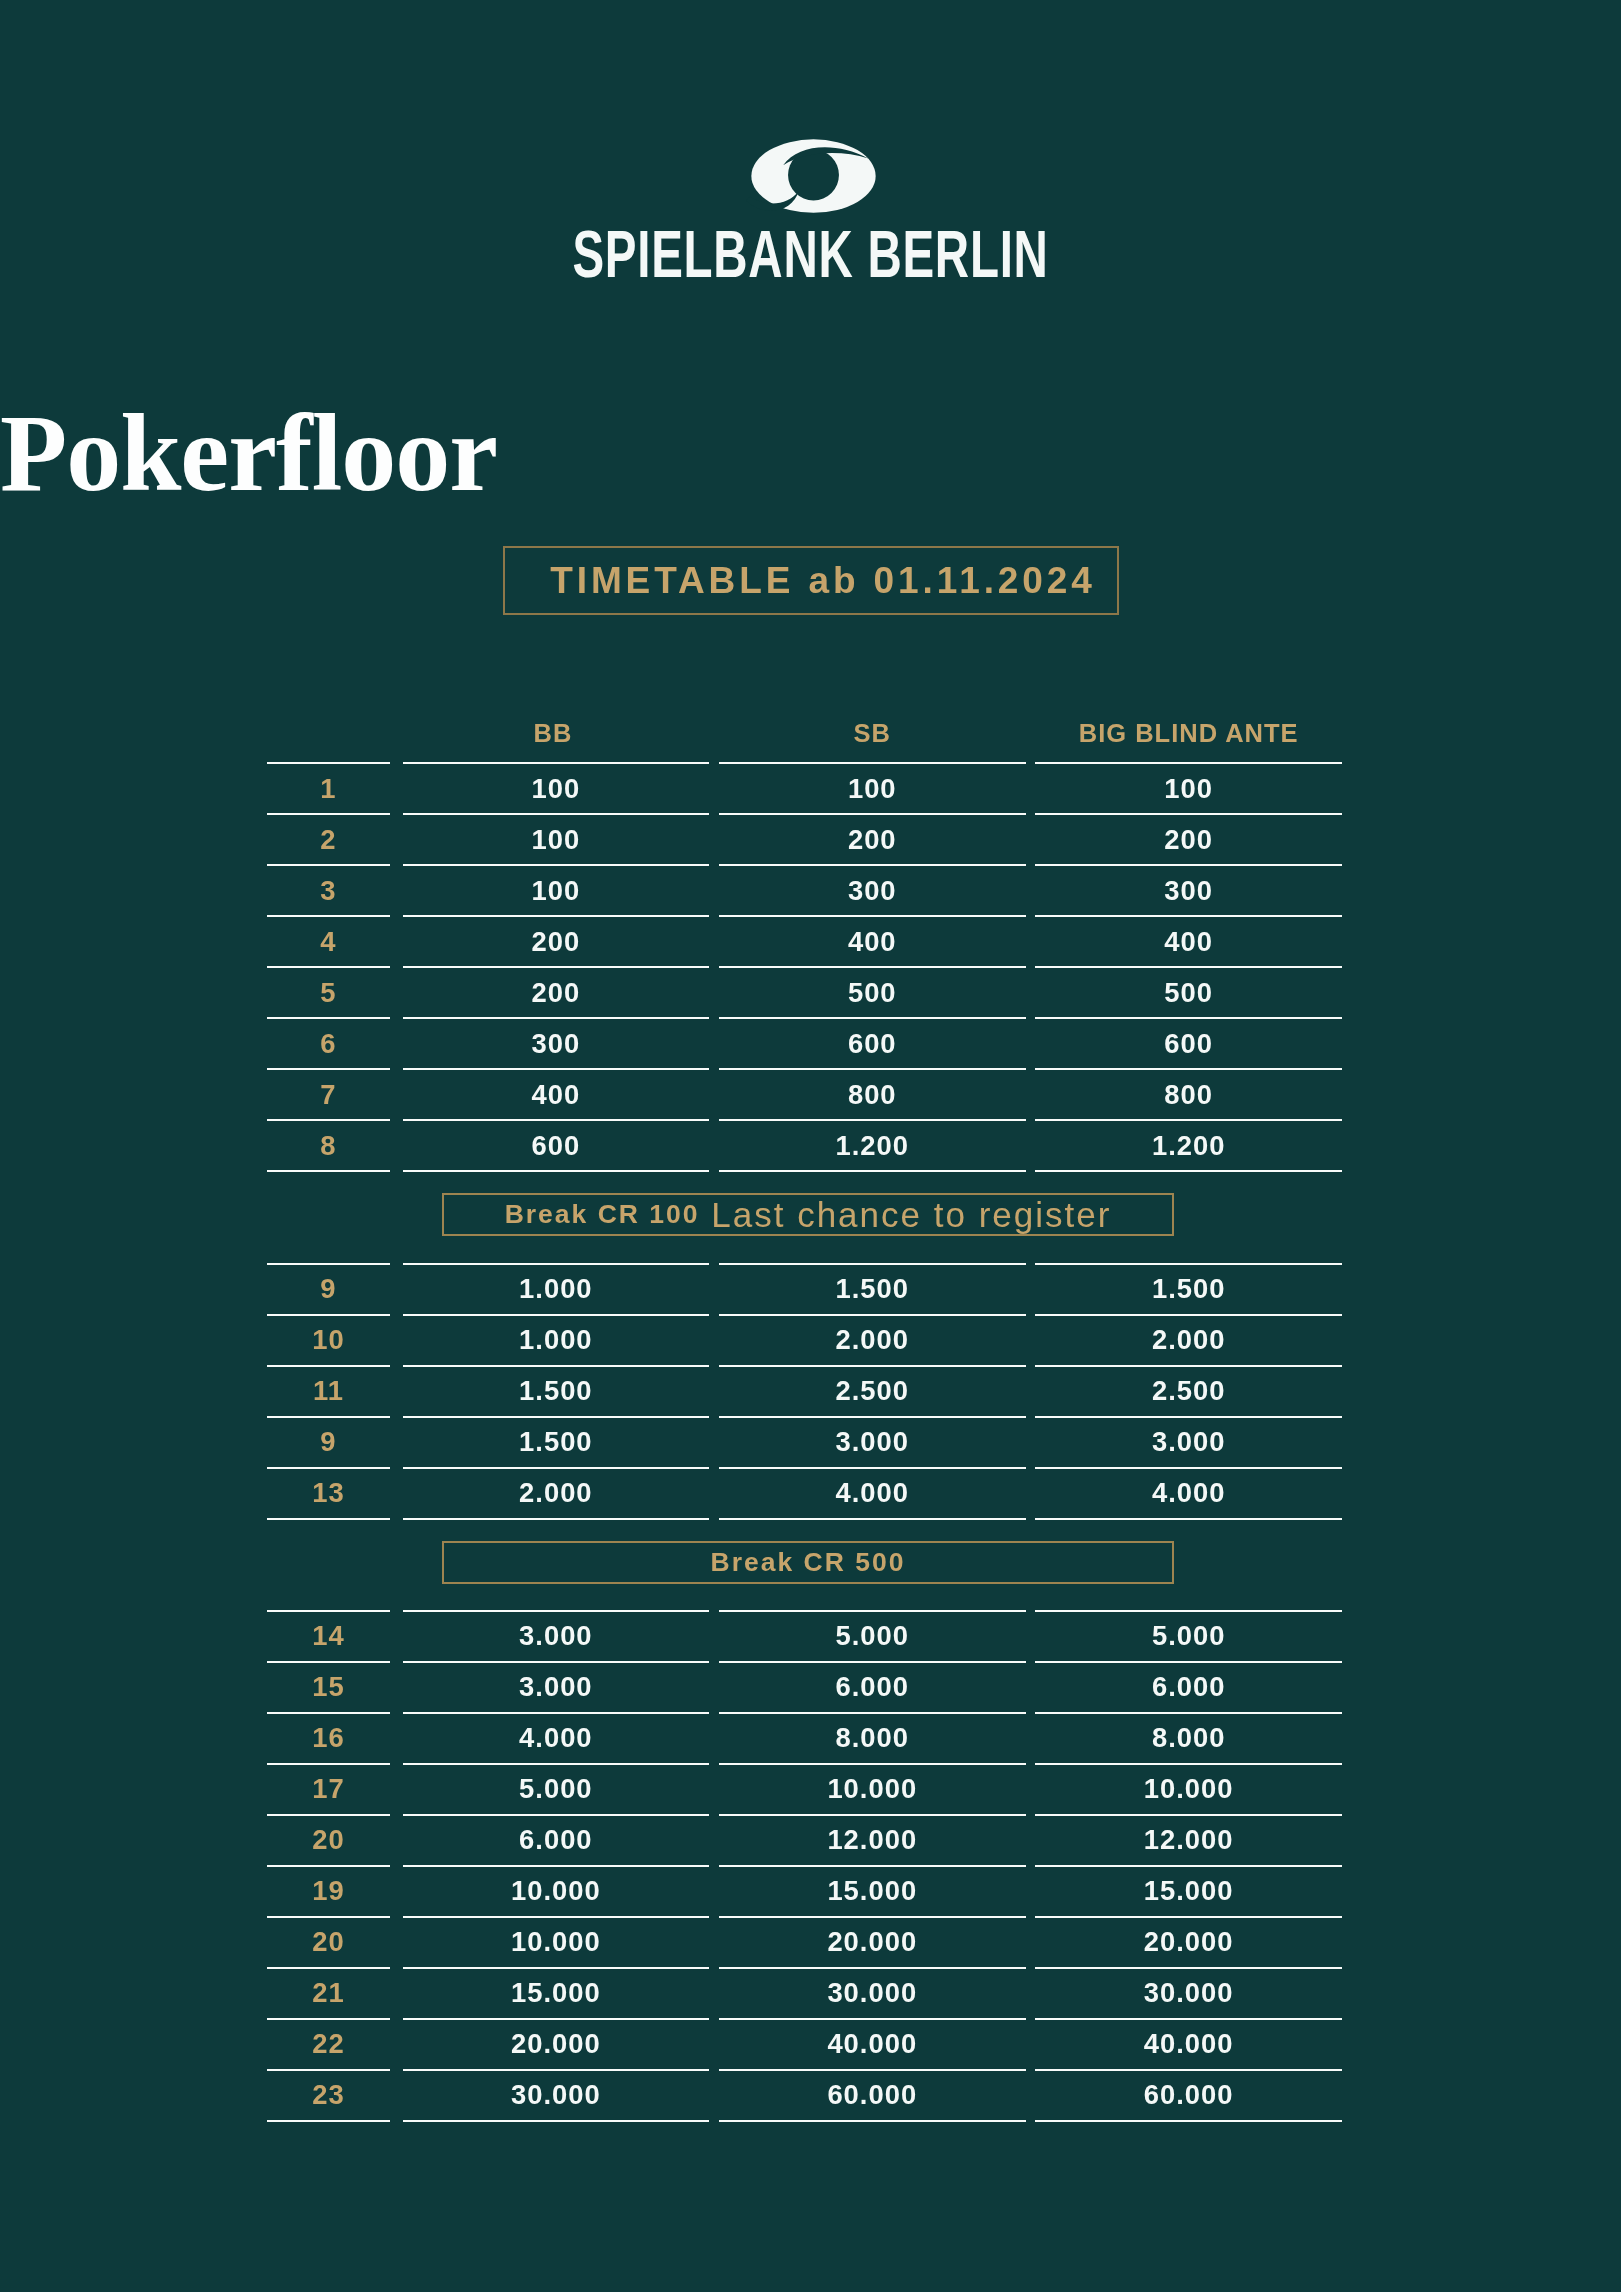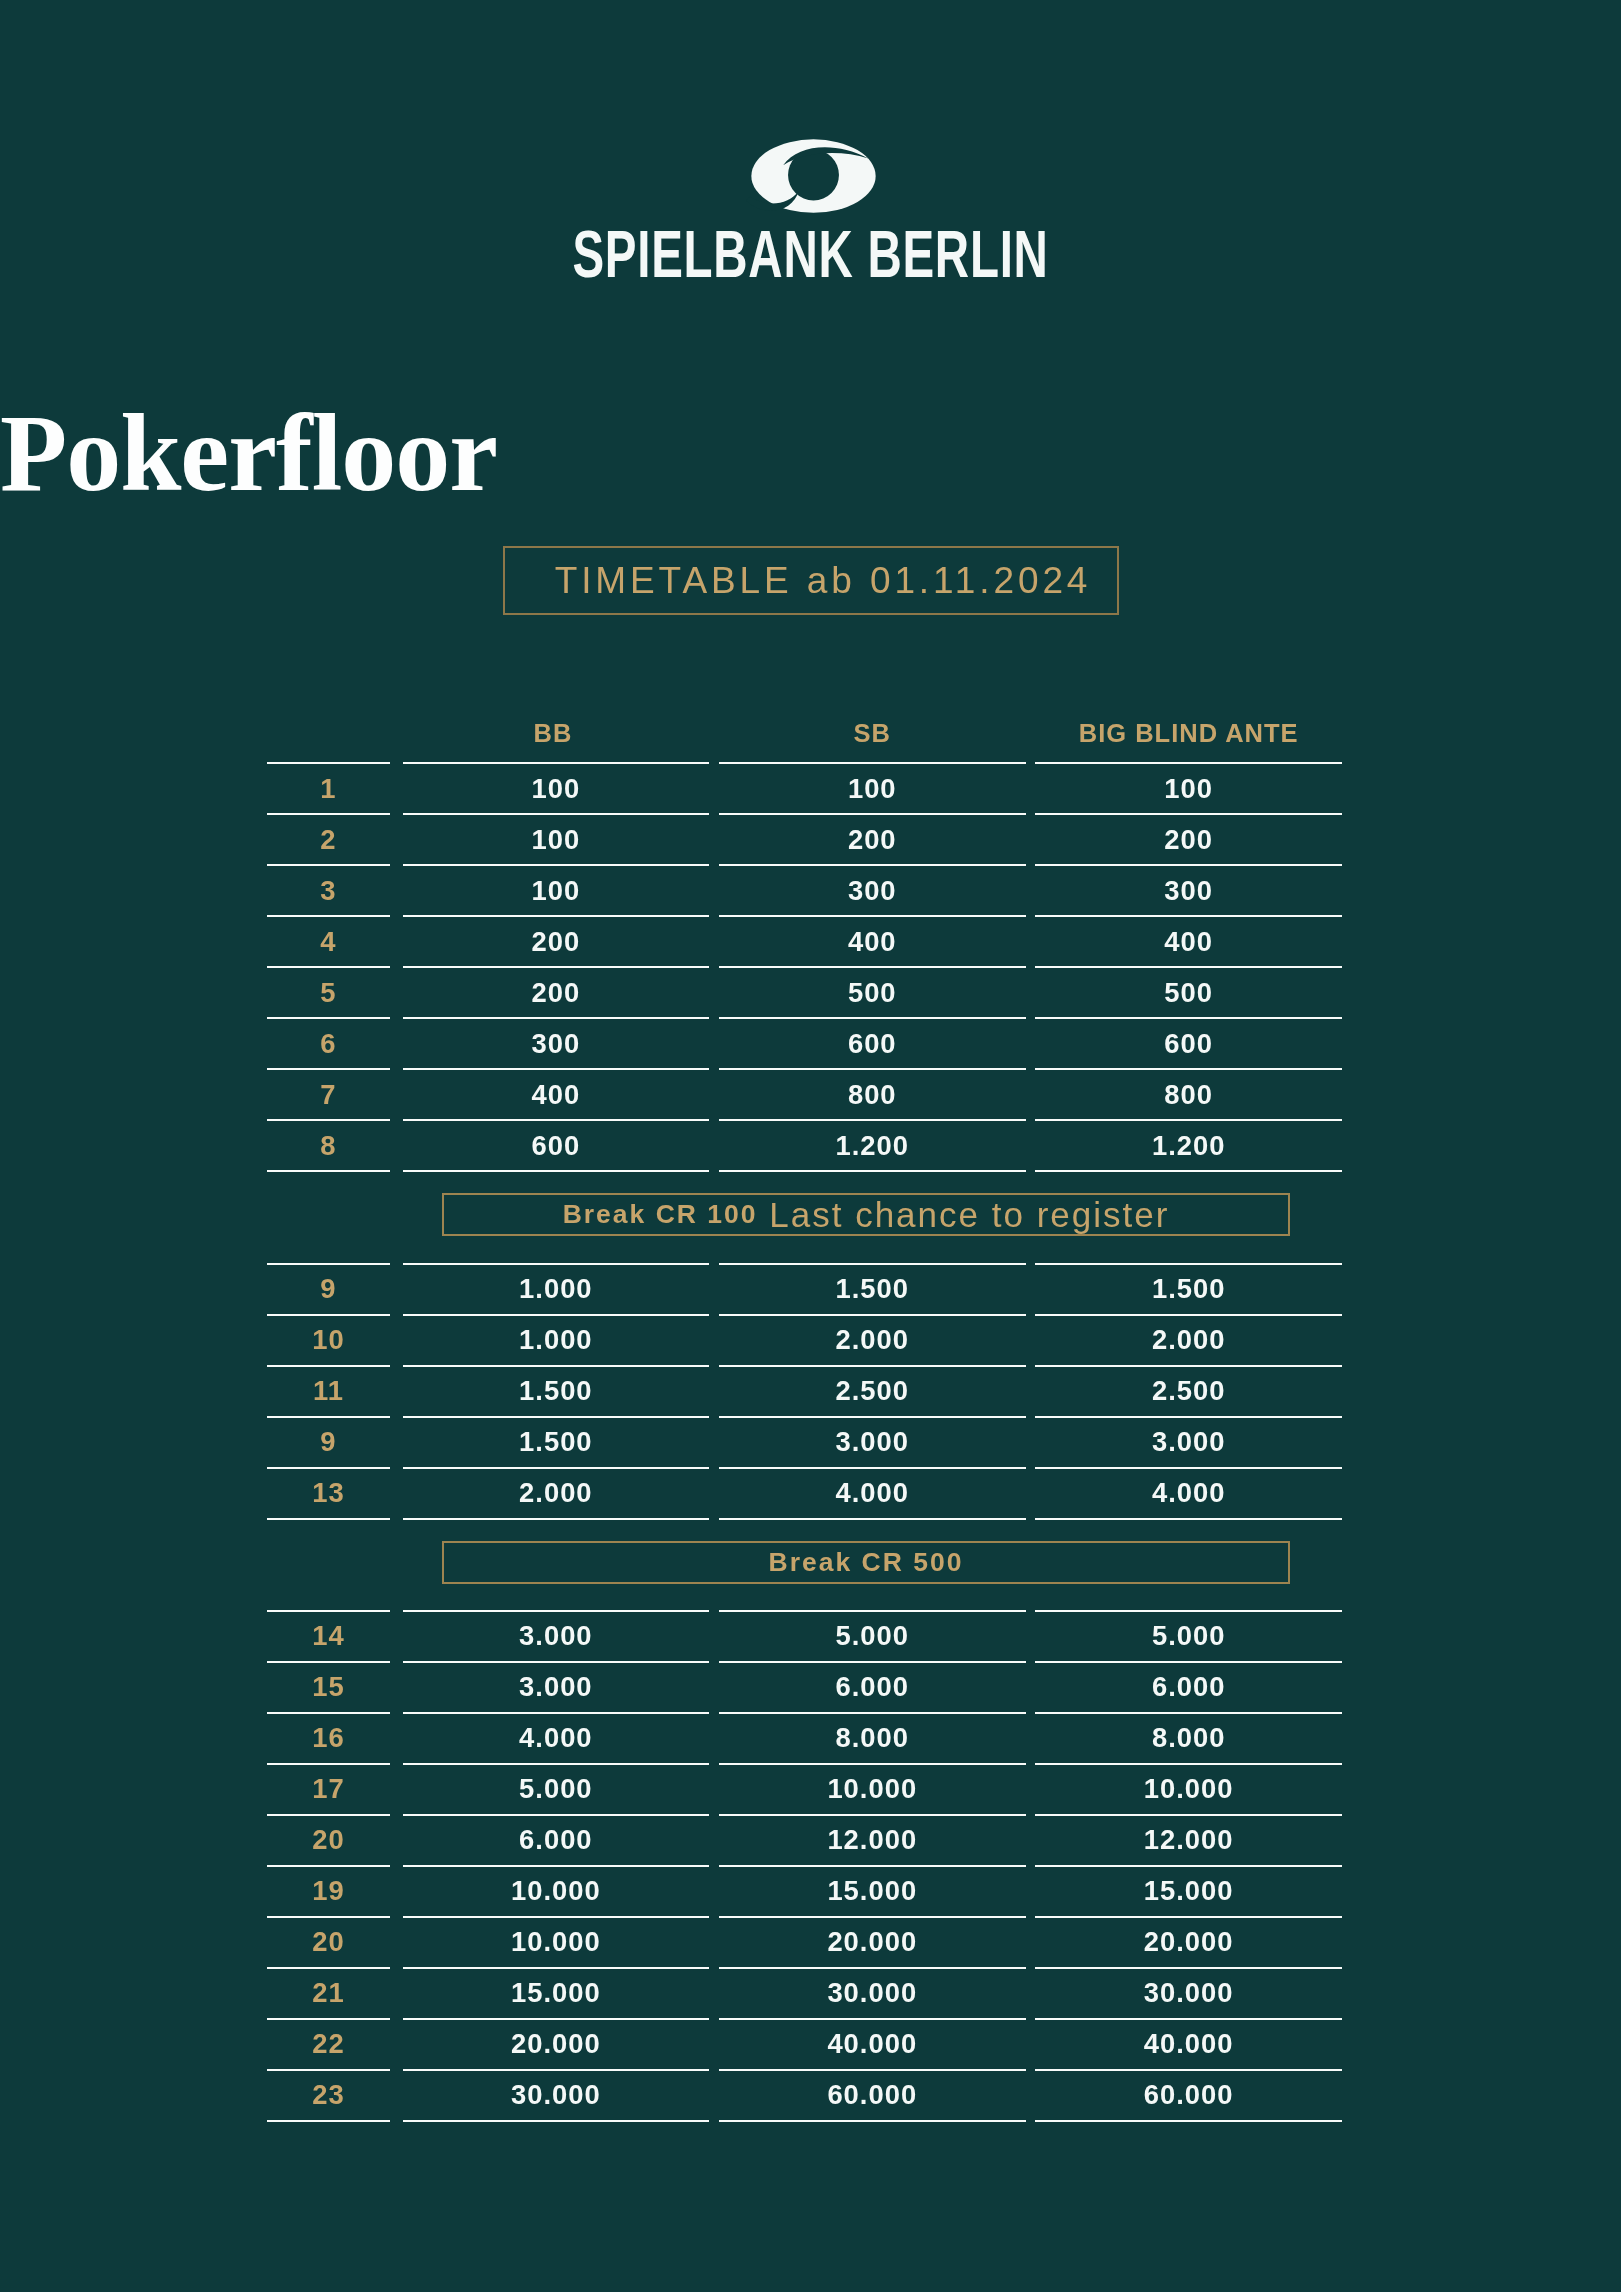--- a/index.html
+++ b/index.html
@@ -38,21 +38,21 @@
     color:#fdfefe;
   }
   .subtitle-box{
     position:absolute;top:546px;left:503px;
     width:616px;height:69px;box-sizing:border-box;
     border:2px solid var(--gold-dim);
     display:flex;align-items:center;justify-content:center;
   }
   .subtitle-box span{
     color:var(--gold);
-    font-size:37px;font-weight:400;letter-spacing:3.9px;white-space:nowrap;margin-left:24px;
+    font-size:37px;font-weight:700;letter-spacing:3.9px;white-space:nowrap;margin-left:24px;
   }
   
   .table{position:absolute;top:704px;left:267px;width:1075px;}
   .thead{display:flex;height:58px;align-items:center;}
   .row{display:flex;height:51px;box-sizing:border-box;}
   .cell{
     box-sizing:border-box;
     display:flex;align-items:center;justify-content:center;
     font-size:27.4px;font-weight:700;letter-spacing:1px;
     color:var(--white);
@@ -63,21 +63,21 @@
   .c0{width:123px;}
   .c1{width:307px;margin-left:12.7px;}
   .c2{width:307px;margin-left:9.8px;}
   .c3{width:307px;margin-left:9.8px;}
   .cell.level{color:var(--gold);}
   .closer{height:2.9px;}
   .closer .cell{height:2.9px;}
   
   .break-box{
     box-sizing:border-box;
-    width:848px;height:43px;margin-left:175px;
+    width:732px;height:43px;margin-left:175px;
     border:2px solid var(--gold-border);
     display:flex;align-items:center;justify-content:center;
     white-space:pre;
   }
   .break-box .b{color:var(--gold);font-size:26.5px;font-weight:700;letter-spacing:2px;}
   .break-box .r{color:var(--gold);font-size:35px;font-weight:400;letter-spacing:2px;}
   #table-body > :nth-child(2){margin-top:20.6px;}
   #table-body > :nth-child(3){margin-top:26.5px;}
   #table-body > :nth-child(4){margin-top:20.6px;}
   #table-body > :nth-child(5){margin-top:25.5px;}

